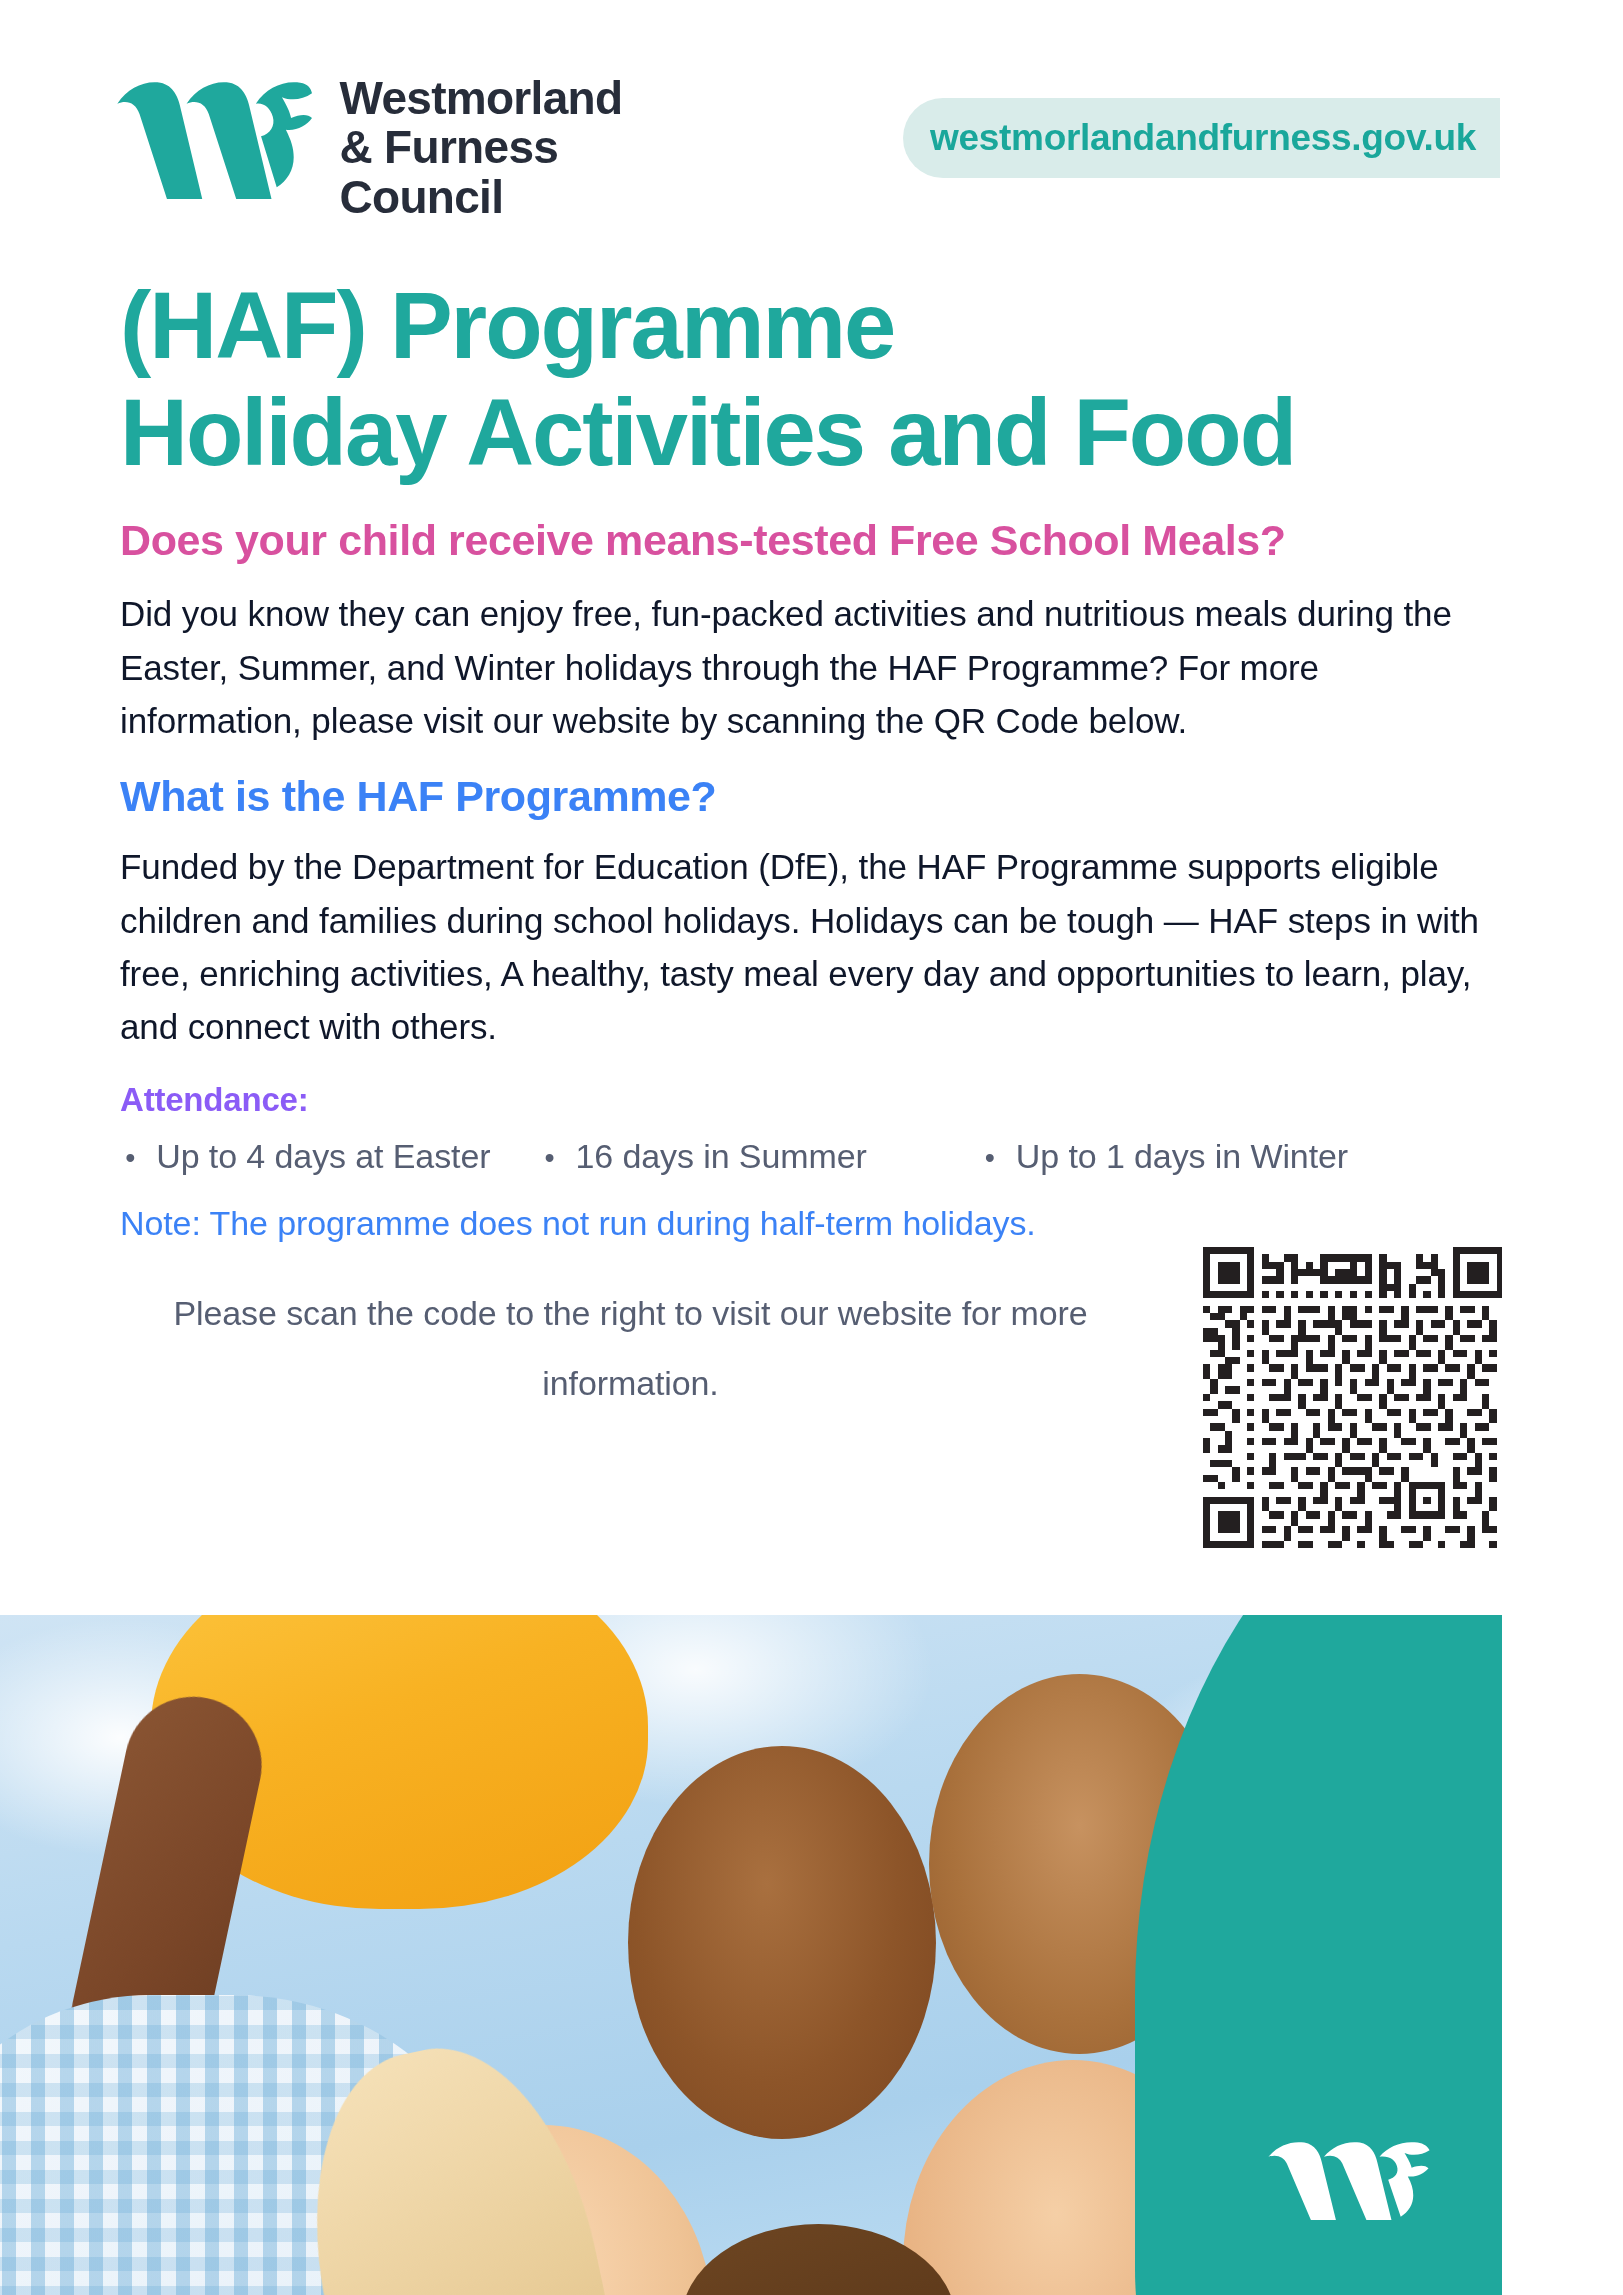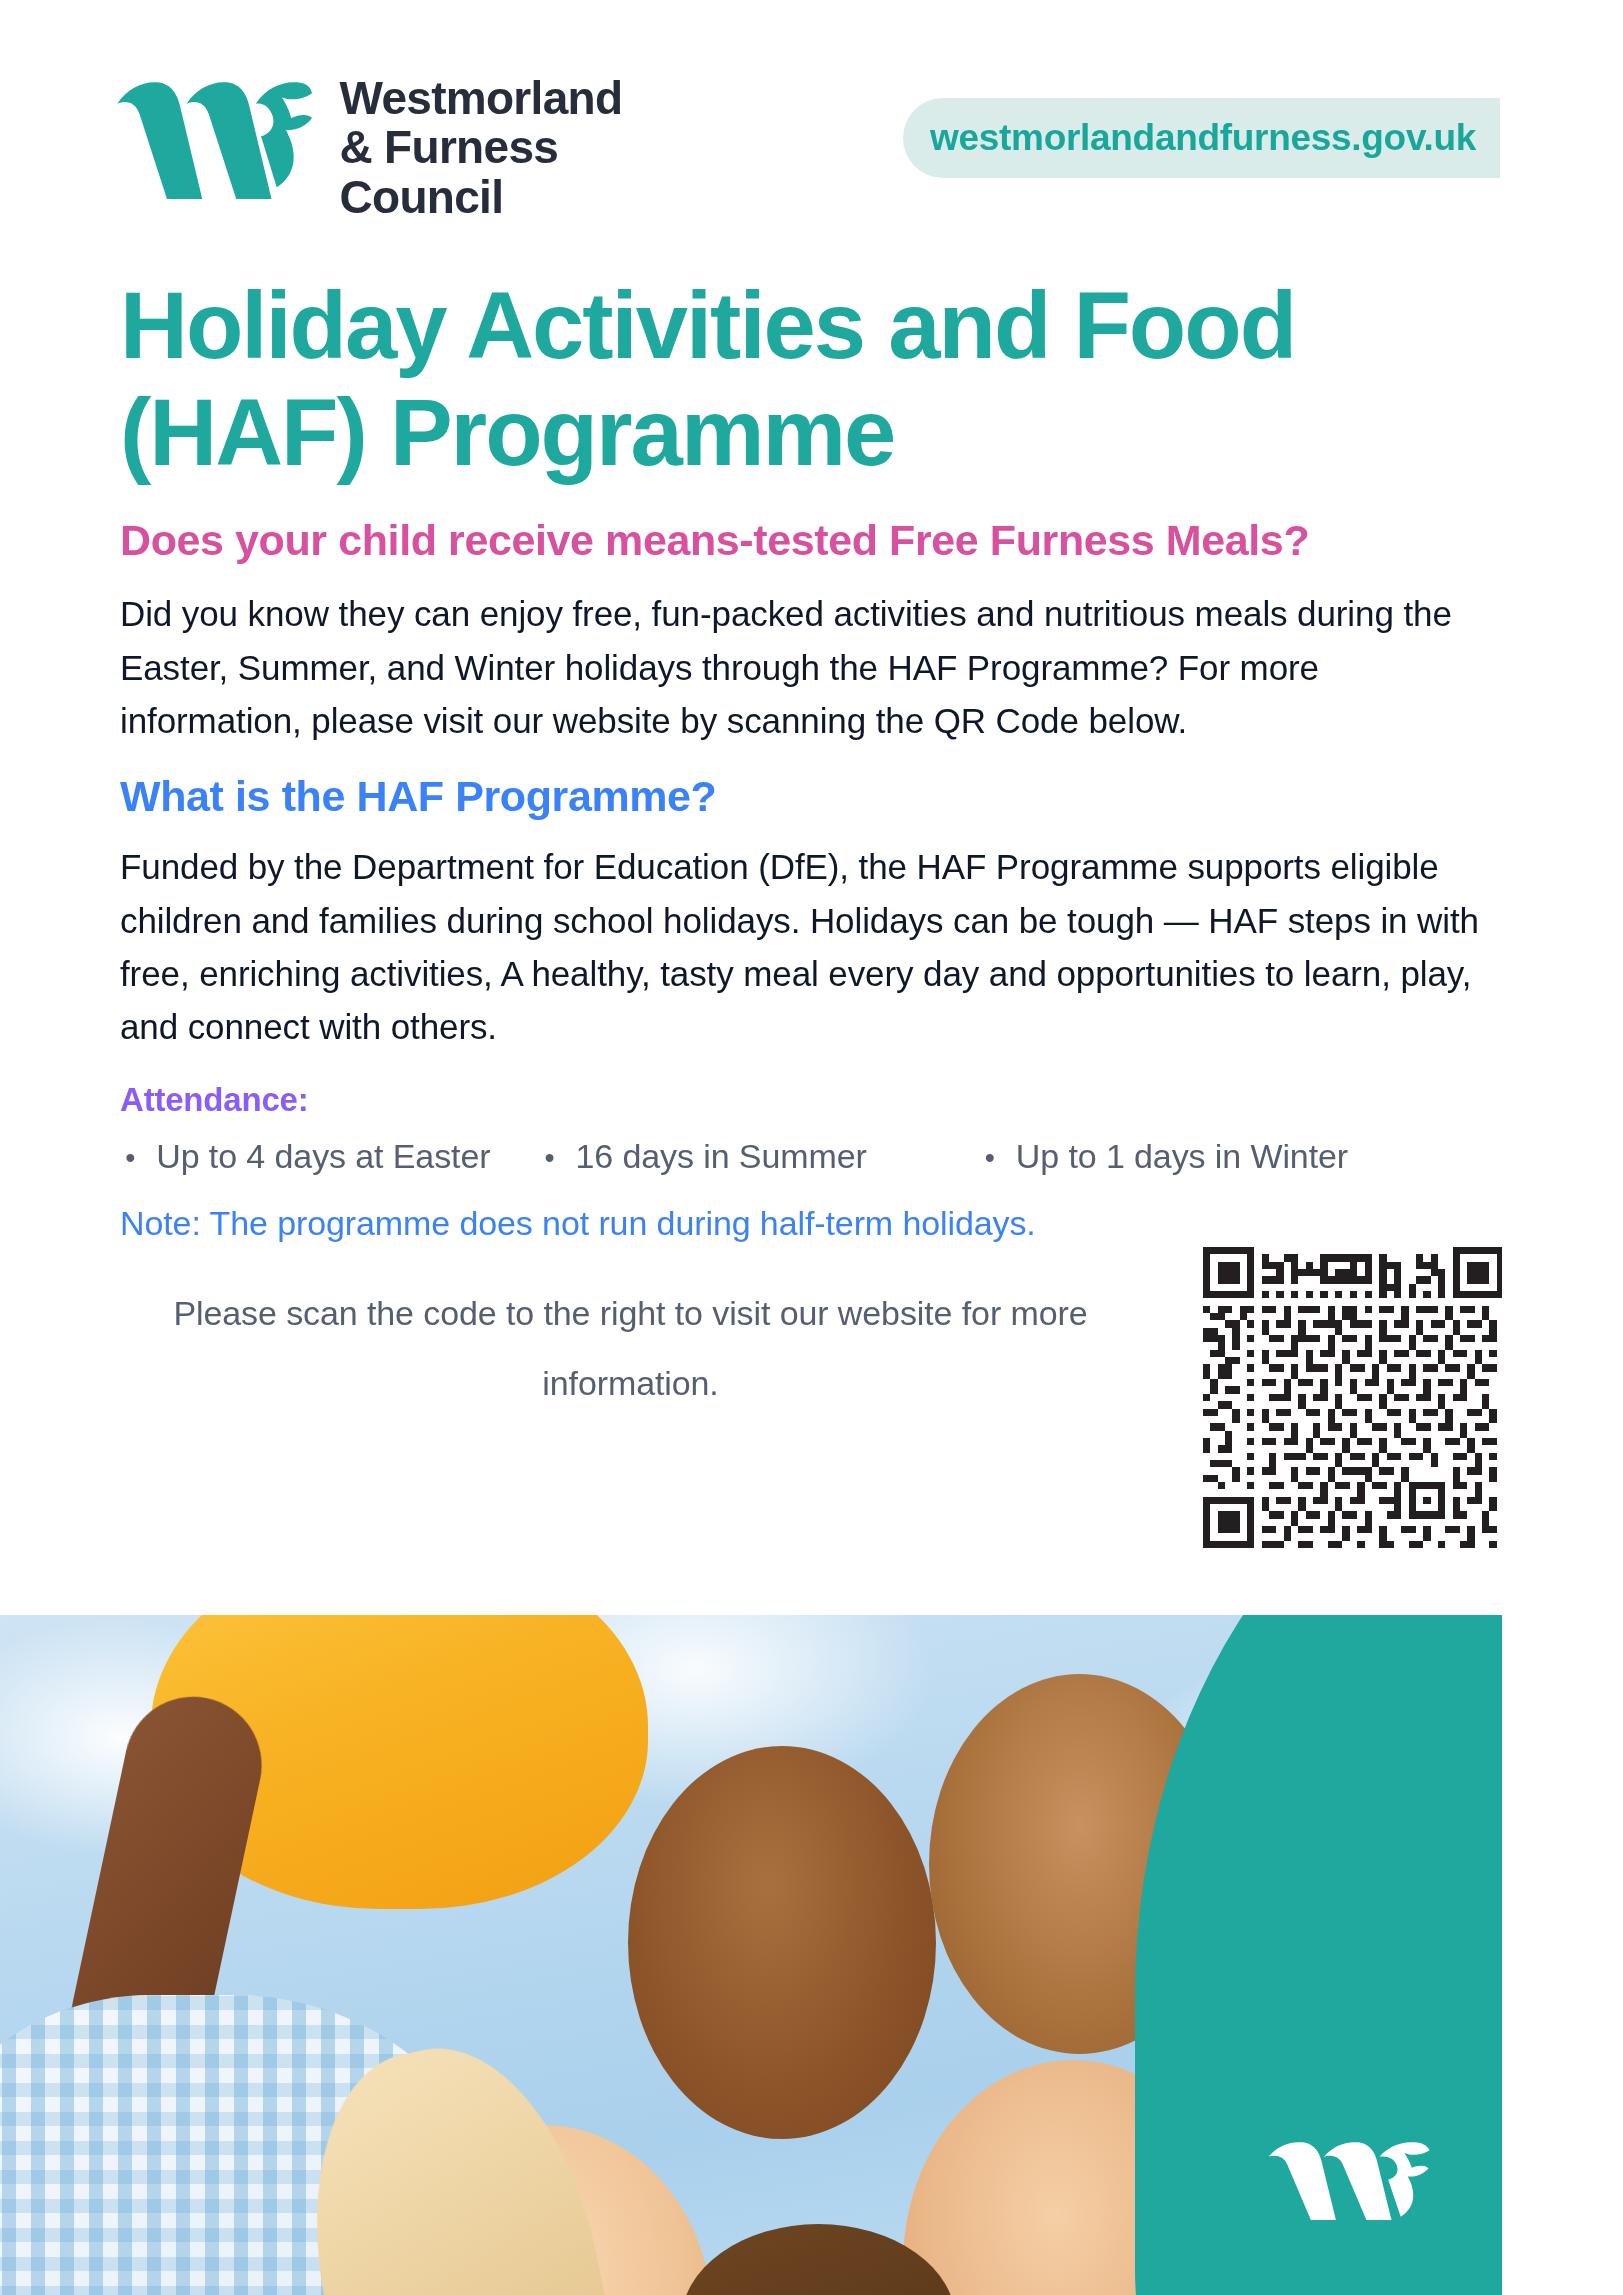--- a/index.html
+++ b/index.html
@@ -127,25 +127,25 @@
     </div>
 
     <div class="url-pill">
       <span>westmorlandandfurness.gov.uk</span>
     </div>
   </div>
 
   <div class="content">
 
     <h1 class="title">
+      <div>(HAF) Programme</div>
       <div>Holiday Activities and Food</div>
-      <div>(HAF) Programme</div>
     </h1>
 
-    <h2 class="h-pink">Does your child receive means-tested Free Furness Meals?</h2>
+    <h2 class="h-pink">Does your child receive means-tested Free School Meals?</h2>
 
     <p class="body">Did you know they can enjoy free, fun-packed activities and nutritious meals during the Easter, Summer, and Winter holidays through the HAF Programme? For more information, please visit our website by scanning the QR Code below.</p>
 
     <h2 class="h-blue">What is the HAF Programme?</h2>
 
     <p class="body">Funded by the Department for Education (DfE), the HAF Programme supports eligible children and families during school holidays. Holidays can be tough — HAF steps in with free, enriching activities, A healthy, tasty meal every day and opportunities to learn, play, and connect with others.</p>
 
     <h3 class="h-orange">Attendance:</h3>
 
     <ul class="bullets">

